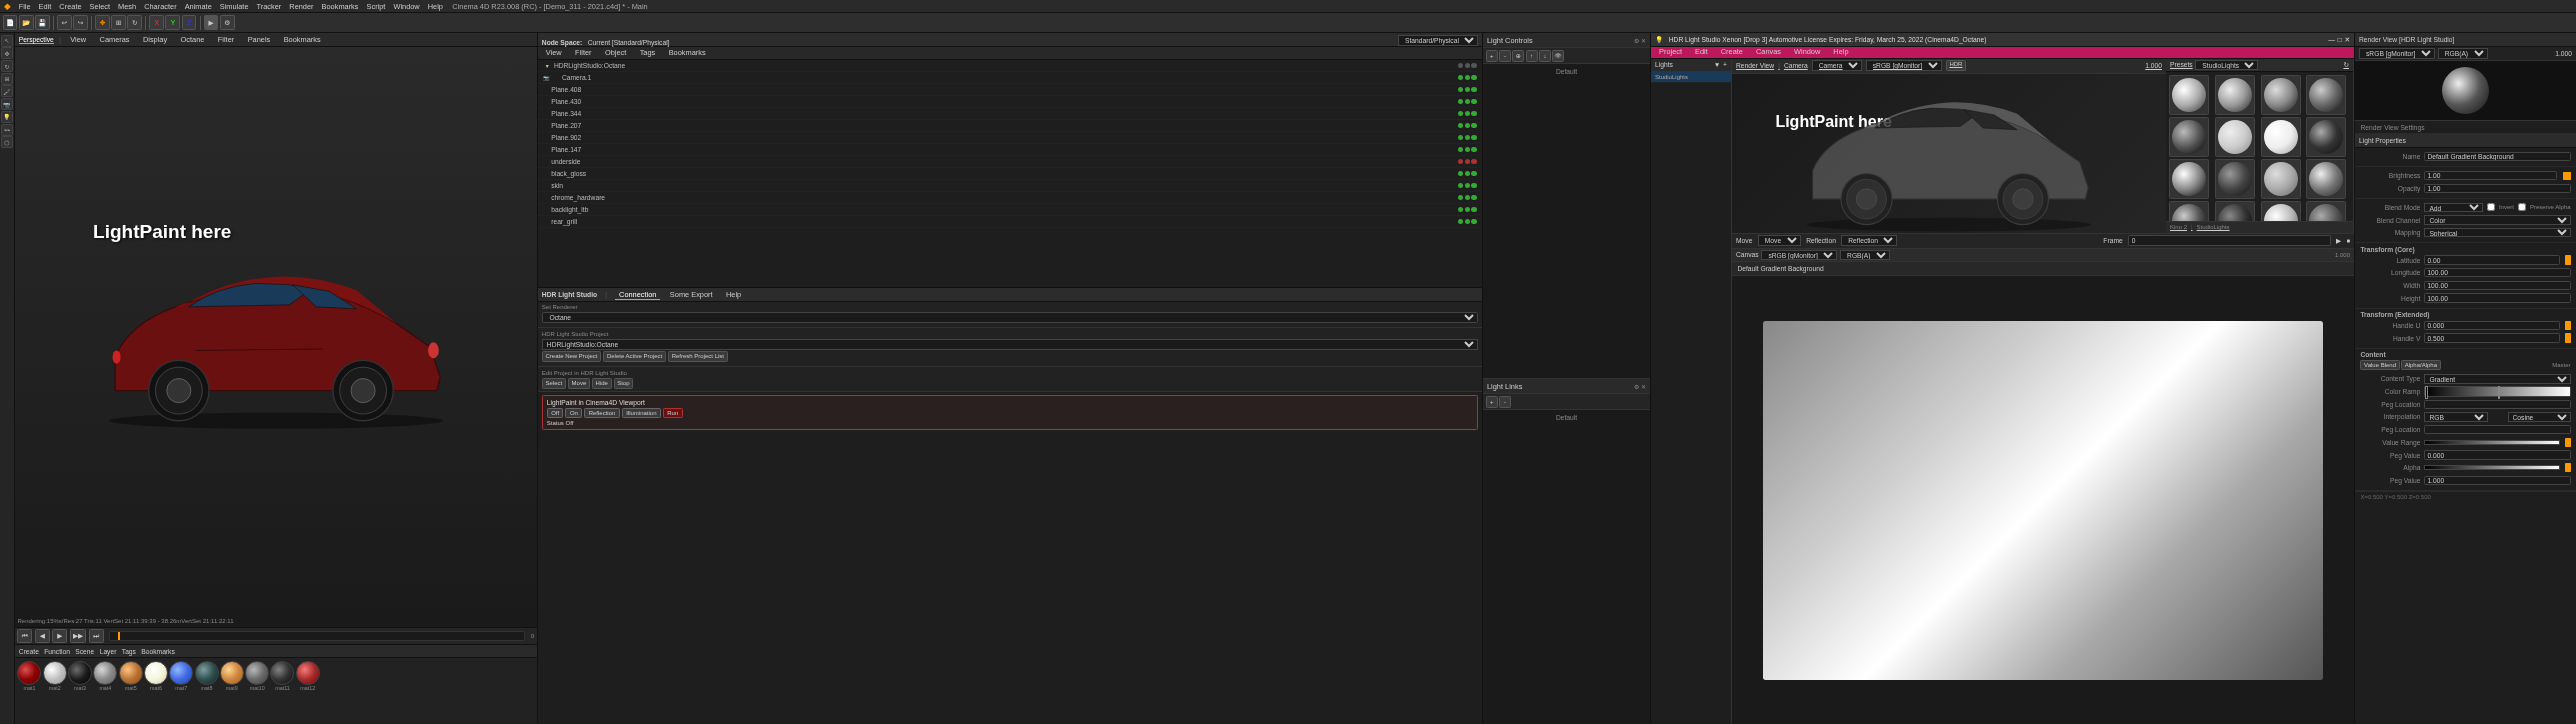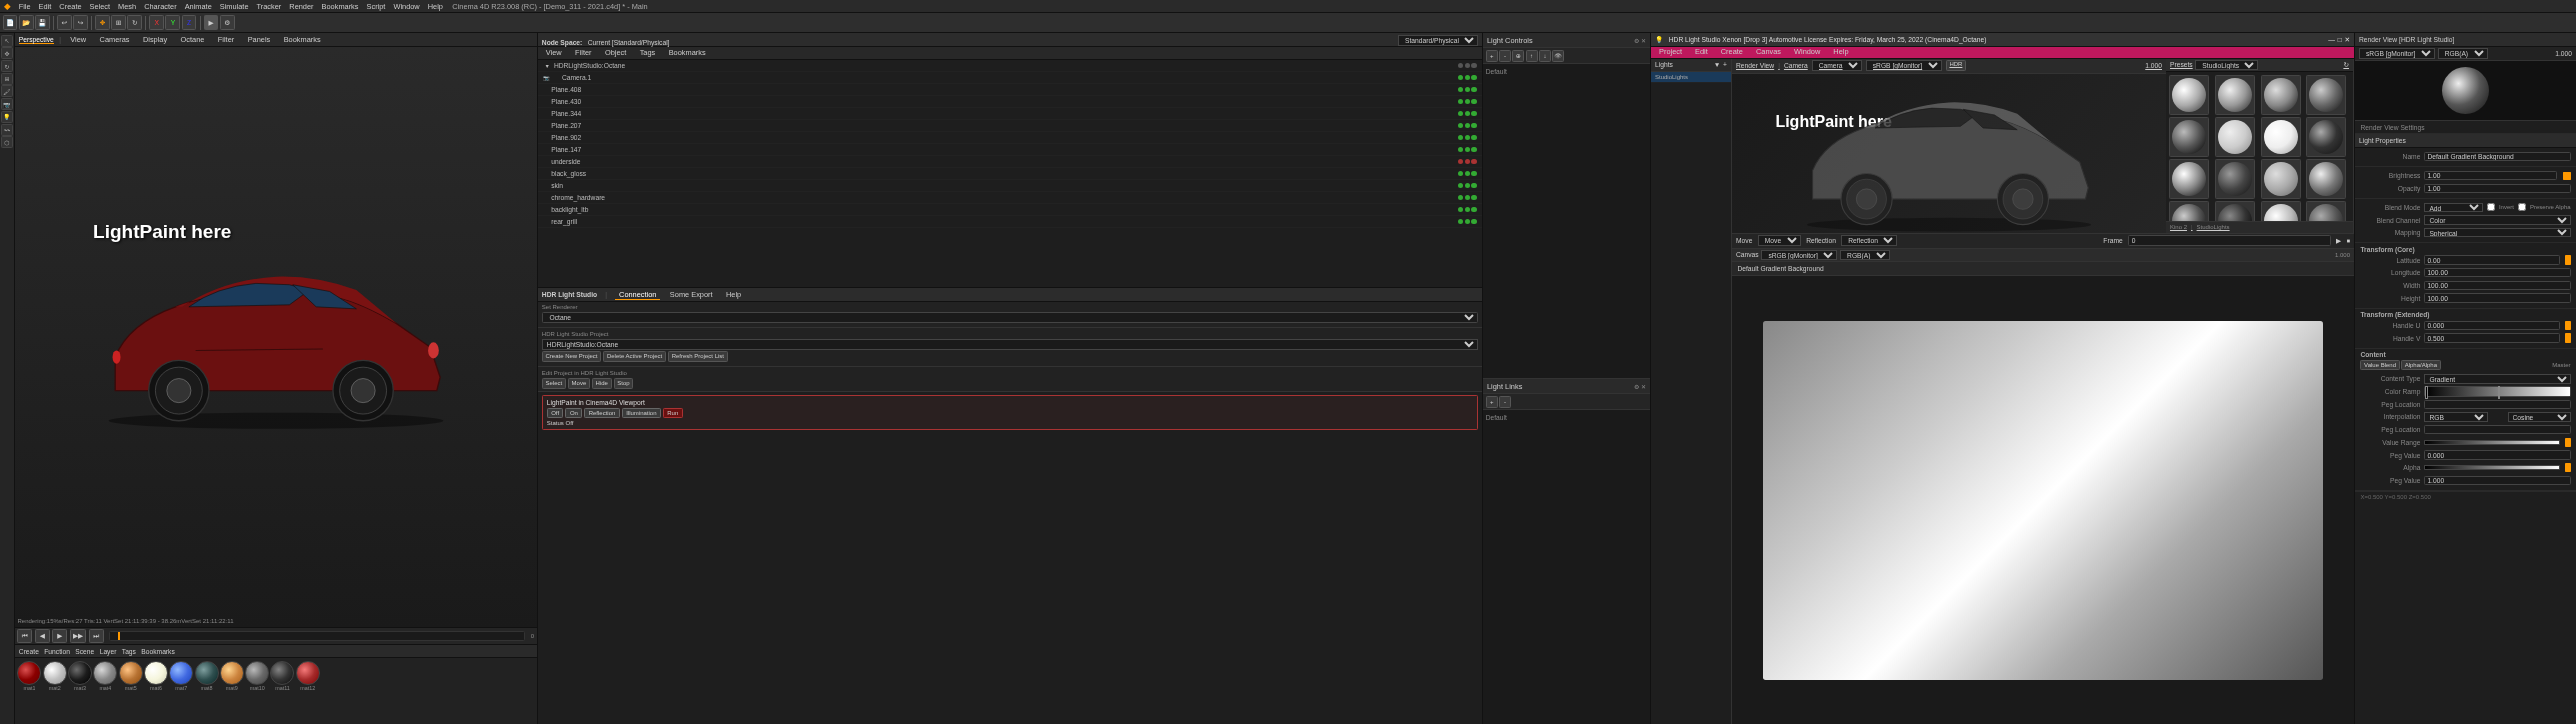--- a/index.html
+++ b/index.html
@@ -411,20 +411,21 @@
     }
 
     
     .light-controls-area {
       width: 168px;
       background: #7dd3fc;
       display: flex;
       flex-direction: column;
       border-right: 0.7px solid #111;
       flex-shrink: 0;
+      text-align: center;
     }
     .lc-panel {
       flex: 1;
       display: flex;
       flex-direction: column;
       border-bottom: 0.7px solid #333;
     }
     .lc-header {
       height: 14.8px;
       background: #2a2a2a;

